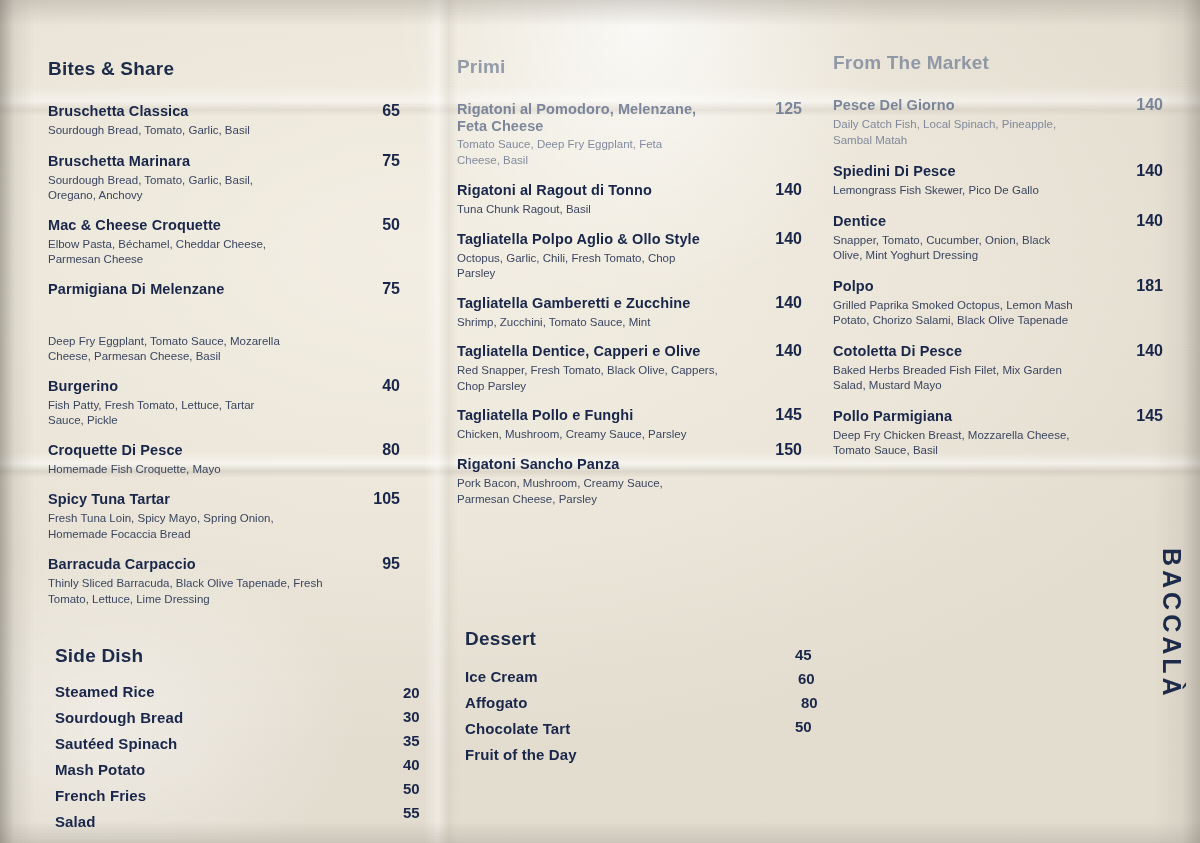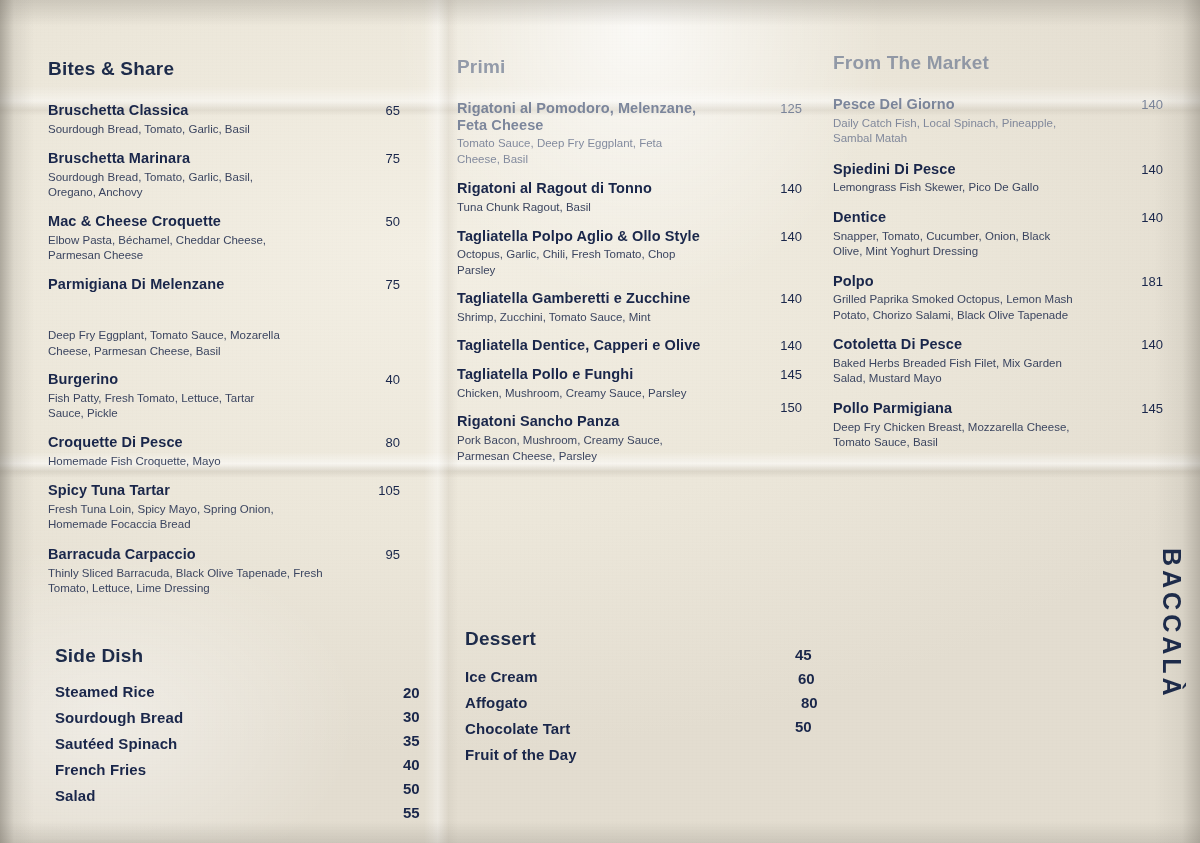--- a/index.html
+++ b/index.html
@@ -69,22 +69,22 @@
   .item-head { display: flex; align-items: baseline; justify-content: space-between; }
   .item-name {
     font-size: 14.5px;
     font-weight: 700;
     color: #19264a;
     letter-spacing: 0.1px;
     line-height: 1.15;
     max-width: 80%;
   }
   .item-price {
-    font-size: 13px;
-    font-weight: 400;
+    font-size: 16px;
+    font-weight: 700;
     color: #19264a;
     white-space: nowrap;
   }
   .item-desc {
     font-size: 11.5px;
     color: #3b4560;
     line-height: 1.35;
     margin-top: 3px;
     max-width: 96%;
   }
@@ -232,20 +232,21 @@
         <span class="item-price">140</span>
       </div>
       <div class="item-desc">Shrimp, Zucchini, Tomato Sauce, Mint</div>
     </div>
 
     <div class="item" style="margin-top:12px;">
       <div class="item-head">
         <span class="item-name">Tagliatella Dentice, Capperi e Olive</span>
         <span class="item-price">140</span>
       </div>
+      <div class="item-desc" style="max-width:280px;">Red Snapper, Fresh Tomato, Black Olive, Cappers, Chop Parsley</div>
     </div>
 
     <div class="item" style="margin-top:12px;">
       <div class="item-head">
         <span class="item-name">Tagliatella Pollo e Funghi</span>
         <span class="item-price">145</span>
       </div>
       <div class="item-desc">Chicken, Mushroom, Creamy Sauce, Parsley</div>
     </div>
 
@@ -322,20 +323,23 @@
       <div class="simple-row">
         <span class="simple-name">Sourdough Bread</span>
       </div>
       <span class="simple-price" style="left:348px; top:25px;">30</span>
 
       <div class="simple-row">
         <span class="simple-name">Sautéed Spinach</span>
       </div>
       <span class="simple-price" style="left:348px; top:49px;">35</span>
 
+      <div class="simple-row">
+        <span class="simple-name">Mash Potato</span>
+      </div>
       <span class="simple-price" style="left:348px; top:73px;">40</span>
 
       <div class="simple-row">
         <span class="simple-name">French Fries</span>
       </div>
       <span class="simple-price" style="left:348px; top:97px;">50</span>
 
       <div class="simple-row">
         <span class="simple-name">Salad</span>
       </div>

